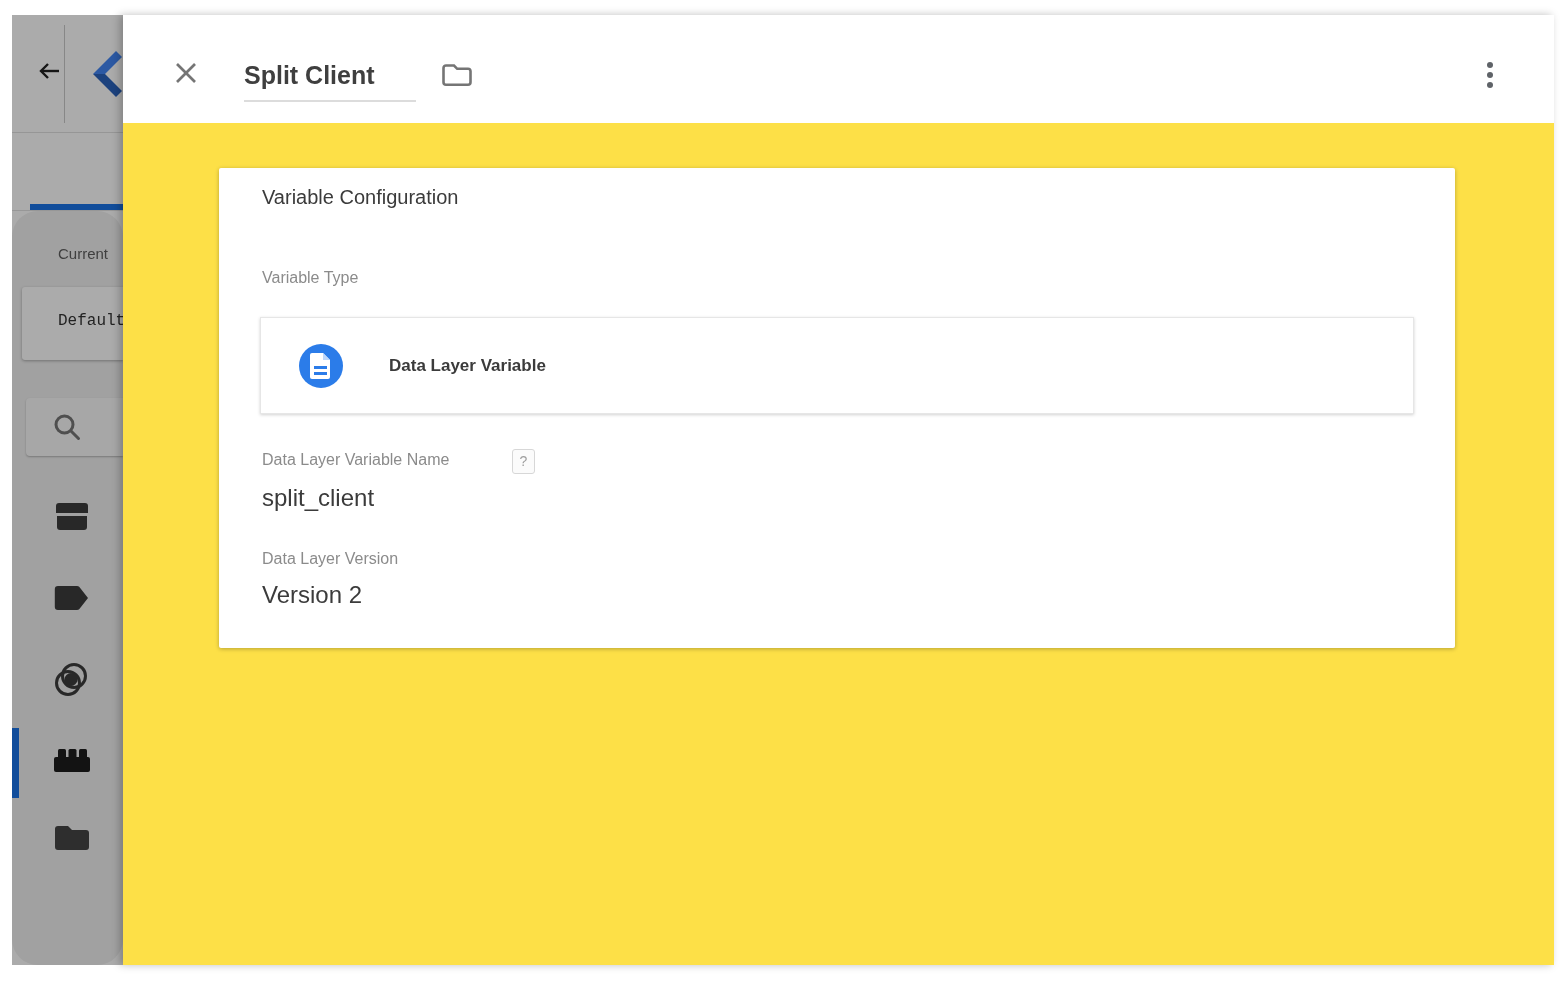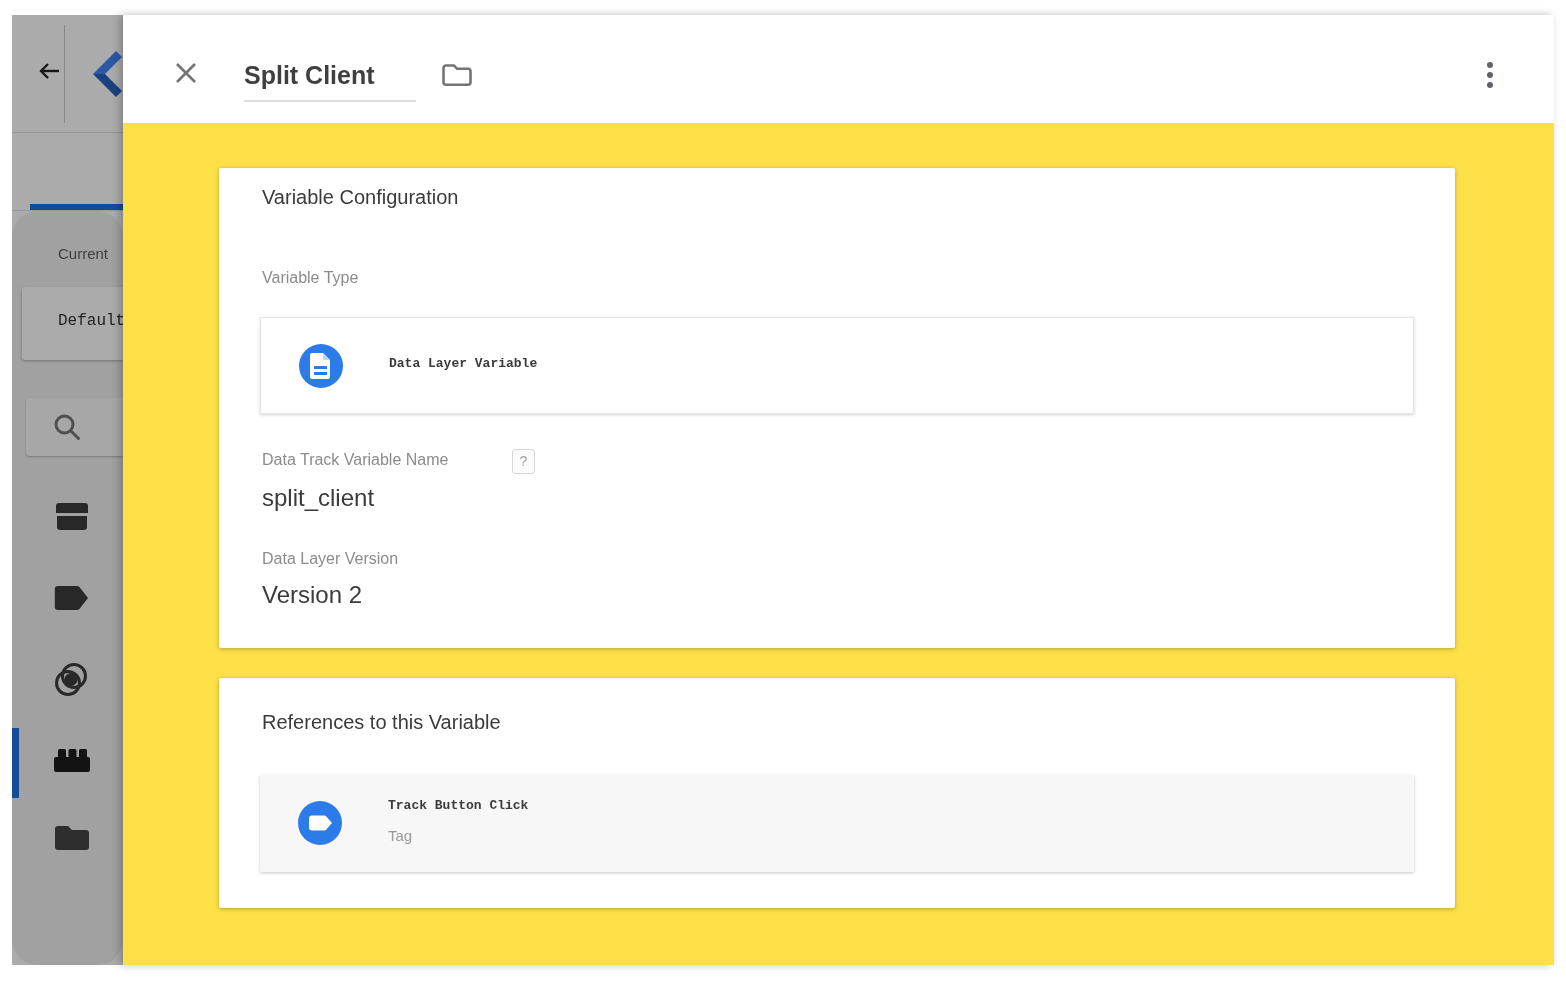--- a/index.html
+++ b/index.html
@@ -44,21 +44,21 @@
     box-shadow:0 1px 4px rgba(0,0,0,.28); }
   .card-title { position:absolute; left:43px; font-size:20px; color:#3b3b3b; }
   .field-label { position:absolute; left:43px; font-size:16px; color:#8b8b8b; }
   .field-value { position:absolute; left:43px; font-size:24px; color:#3b3b3b; }
   .type-row { position:absolute; left:41px; width:1154px; height:97px; background:#fff;
     border:1px solid #e6e6e6; box-shadow:0 1px 3px rgba(0,0,0,.18); cursor:pointer; }
   .ref-row { position:absolute; left:41px; width:1154px; height:97px; background:#f7f7f7;
     box-shadow:0 1px 3px rgba(0,0,0,.22); cursor:pointer; }
   .blue-badge { position:absolute; left:38px; top:26px; width:44px; height:44px; border-radius:50%;
     background:#2b7ce9; display:flex; align-items:center; justify-content:center; }
-  .row-name { position:absolute; left:128px; font-size:13px; font-weight:700; color:#3b3b3b;font-family:Liberation Mono, monospace; }
+  .row-name { position:absolute; left:128px; font-size:17px; font-weight:700; color:#3b3b3b; }
   .row-sub { position:absolute; left:128px; font-size:15px; color:#9a9a9a; }
   .help-box { position:absolute; left:293px; top:281px; width:23px; height:25px; background:#fbfbfb;
     border:1px solid #d7d7d7; border-radius:3px; color:#9e9e9e; font-size:14px; text-align:center;
     line-height:23px; cursor:pointer; }
 </style>
 </head>
 <body>
 
 <div class="screen">
 
@@ -162,36 +162,23 @@
           <svg width="26" height="30" viewBox="0 0 26 30">
             <path d="M4 2 h11 l7 7 v17 a2 2 0 0 1 -2 2 H4 a2 2 0 0 1 -2-2 V4 a2 2 0 0 1 2-2 Z" fill="#ffffff"></path>
             <path d="M15 2 l7 7 h-7 Z" fill="#bdd7fb"></path>
             <rect x="6" y="15" width="13" height="3" fill="#2b7ce9"></rect>
             <rect x="6" y="21" width="13" height="3" fill="#2b7ce9"></rect>
           </svg>
         </div>
         <div class="row-name" style="top:38px;">Data Layer Variable</div>
       </div>
 
-      <div class="field-label" style="top:283px;">Data Track Variable Name</div>
+      <div class="field-label" style="top:283px;">Data Layer Variable Name</div>
       <div class="help-box">?</div>
       <div class="field-value" style="top:316px;">split_client</div>
 
       <div class="field-label" style="top:382px;">Data Layer Version</div>
       <div class="field-value" style="top:413px;">Version 2</div>
     </div>
 
-    <div class="card" style="top:663px;height:230px;">
-      <div class="card-title" style="top:33px;">References to this Variable</div>
-
-      <div class="ref-row" style="top:97px;">
-        <div class="blue-badge">
-          <svg width="26" height="24" viewBox="0 0 26 24">
-            <path d="M4 3 h12 a3 3 0 0 1 2.3 1.1 L24 10.5 l-5.7 6.4 A3 3 0 0 1 16 18 H4 a3 3 0 0 1 -3-3 V6 a3 3 0 0 1 3-3 Z" fill="#ffffff" transform="translate(1,1.5)"></path>
-          </svg>
-        </div>
-        <div class="row-name" style="top:23px;">Track Button Click</div>
-        <div class="row-sub" style="top:52px;">Tag</div>
-      </div>
-    </div>
 
   </div>
 </div>
 
 </body></html>

